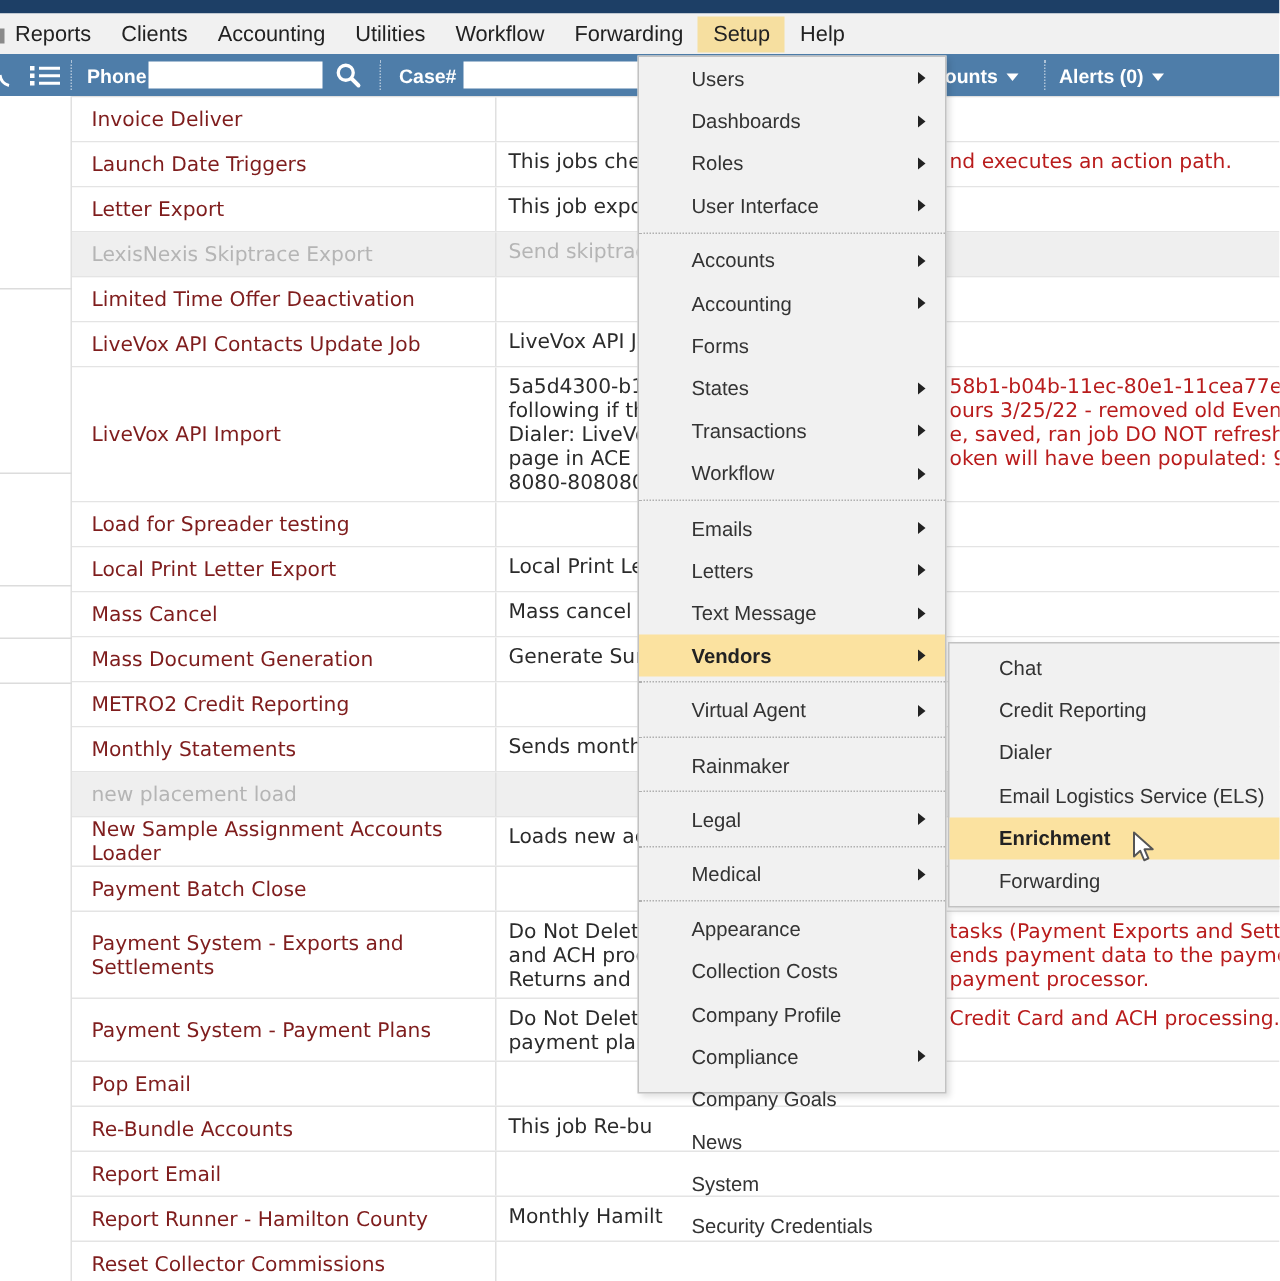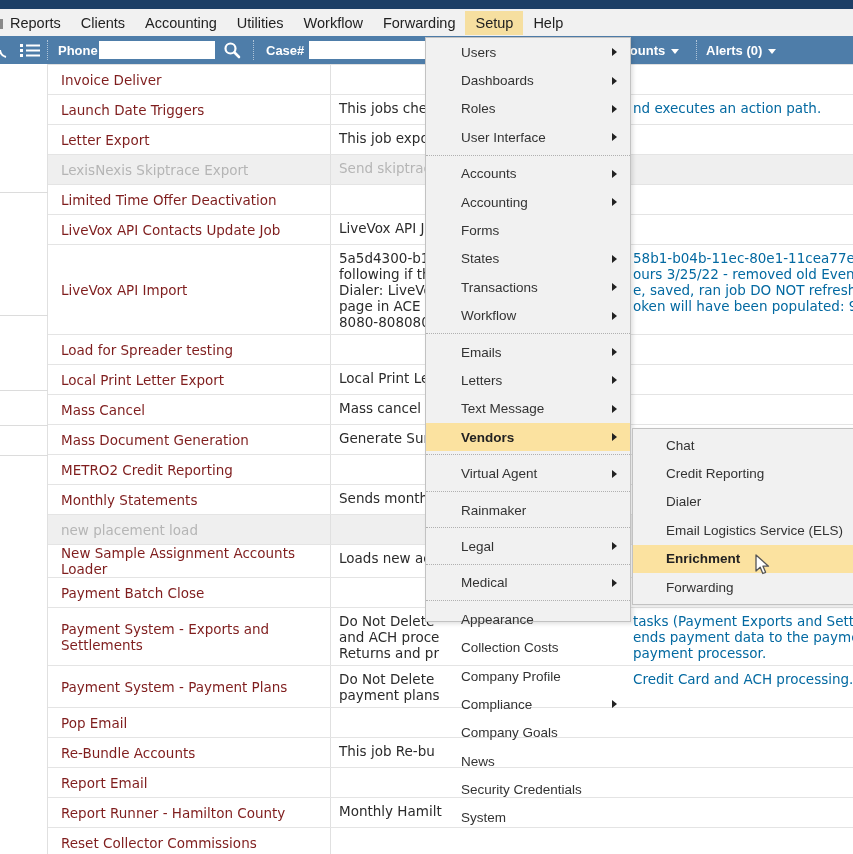--- a/index.html
+++ b/index.html
@@ -32,25 +32,25 @@
             border-right:1px solid #e0e0e0;z-index:1;}
   .lc-line{position:absolute;left:0;width:48px;height:0;border-top:1px solid #dcdcdc;}
   .trow{position:relative;display:flex;min-height:30px;border-bottom:1px solid #e4e4e4;
         box-sizing:border-box;background:#fff;}
   .trow.disabled{background:#efefef;}
   .trow.disabled .cell-name,.trow.disabled .cell-desc{color:#b5b5b5;}
   .cell-name{width:283px;flex:0 0 283px;display:flex;align-items:center;padding-left:13px;
              box-sizing:border-box;border-right:1px solid #e0e0e0;font-size:13.5px;color:#7f1d1d;}
   .cell-desc{flex:1;padding:5px 0 4px 8px;font-size:13.5px;line-height:16px;color:#2b2b2b;
              white-space:nowrap;overflow:hidden;}
-  .right-frag{position:absolute;left:585px;top:5px;font-size:13.5px;line-height:16px;color:#0369a1;
+  .right-frag{position:absolute;left:585px;top:5px;font-size:13.5px;line-height:16px;color:#b91c1c;
               white-space:nowrap;}
 
   
-  #setup-menu{position:absolute;left:425px;top:37px;width:206px;height:585px;background:#f1f1f1;
+  #setup-menu{position:absolute;left:425px;top:37px;width:206px;height:692px;background:#f1f1f1;
               border:1px solid #c2c2c2;box-sizing:border-box;z-index:5;box-shadow:2px 2px 4px rgba(0,0,0,.12);}
   #vendors-submenu{position:absolute;left:632px;top:428px;width:228px;height:177px;background:#f1f1f1;
               border:1px solid #c2c2c2;box-sizing:border-box;z-index:6;box-shadow:2px 2px 4px rgba(0,0,0,.12);
               padding-top:2px;}
   .menu-item{position:relative;height:28.4px;display:flex;align-items:center;padding-left:35px;
              font-size:13.5px;color:#333;cursor:default;}
   #vendors-submenu .menu-item{padding-left:33px;}
   .menu-item.hl{background:#fbe2a0;font-weight:bold;color:#222;}
   .menu-sep{height:0;border-top:1px dotted #b0b0b0;margin:3px 0 4px 0;}
   .sub-arrow{position:absolute;right:13px;top:50%;margin-top:-4px;width:0;height:0;
@@ -354,24 +354,24 @@
       <span>Compliance</span>
       <span class="sub-arrow"></span>
     </div>
     <div class="menu-item">
       <span>Company Goals</span>
     </div>
     <div class="menu-item">
       <span>News</span>
     </div>
     <div class="menu-item">
+      <span>System</span>
+    </div>
+    <div class="menu-item">
       <span>Security Credentials</span>
-    </div>
-    <div class="menu-item">
-      <span>System</span>
     </div>
   </div>
 <div id="vendors-submenu">
     <div class="menu-item">
       <span>Chat</span>
     </div>
     <div class="menu-item">
       <span>Credit Reporting</span>
     </div>
     <div class="menu-item">

